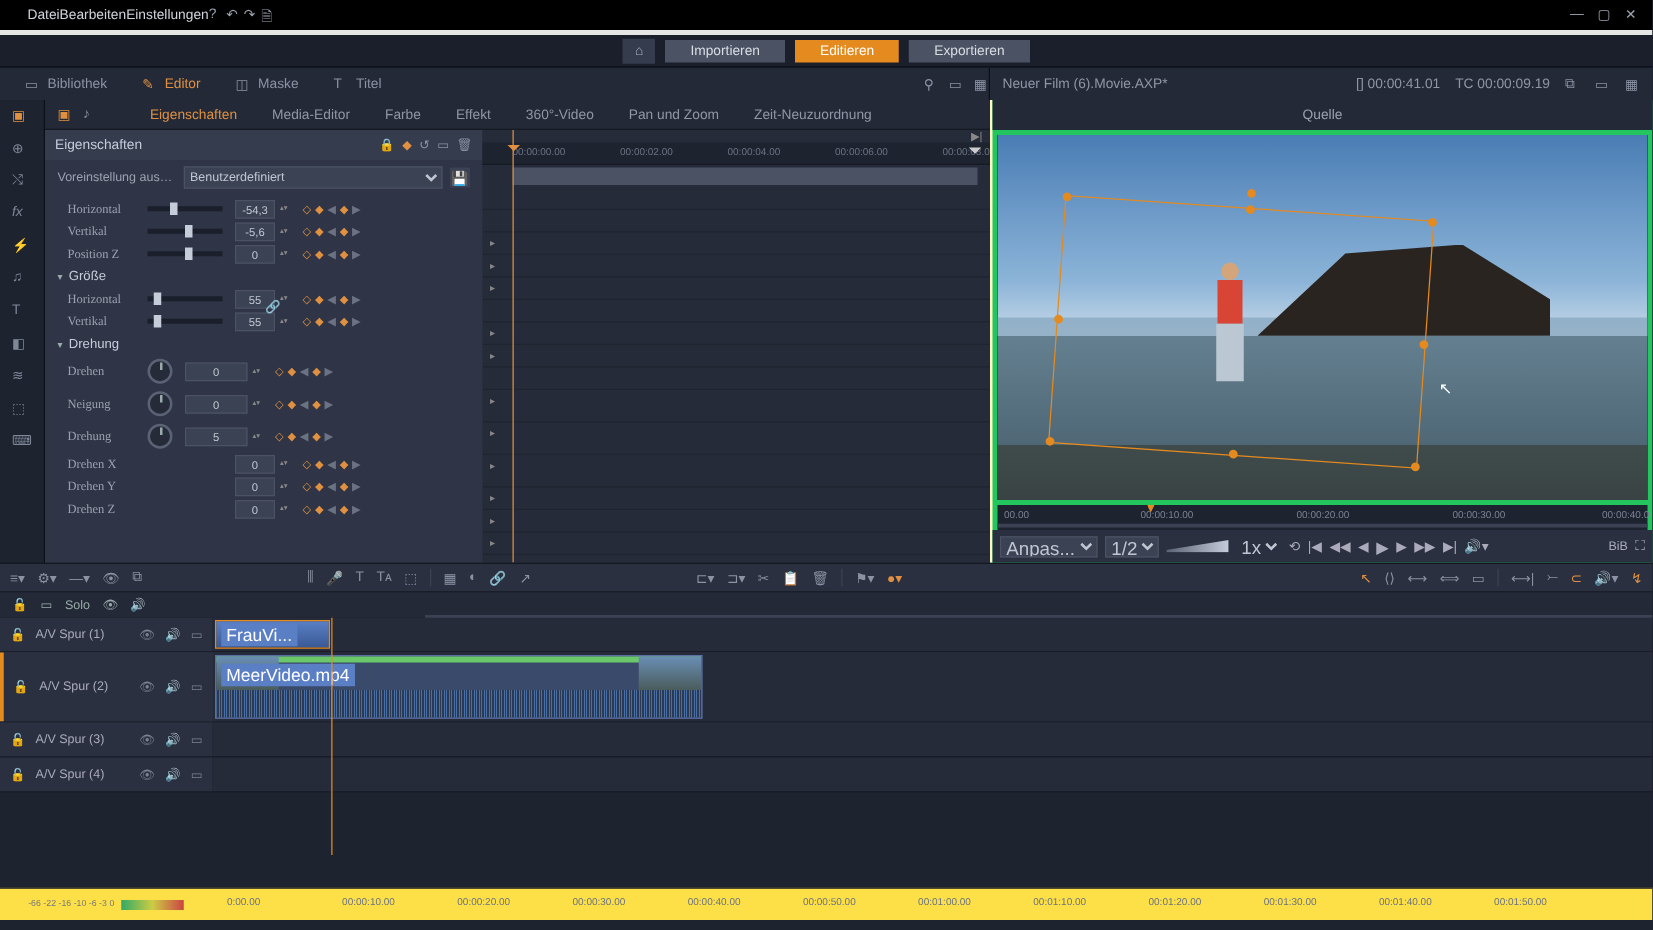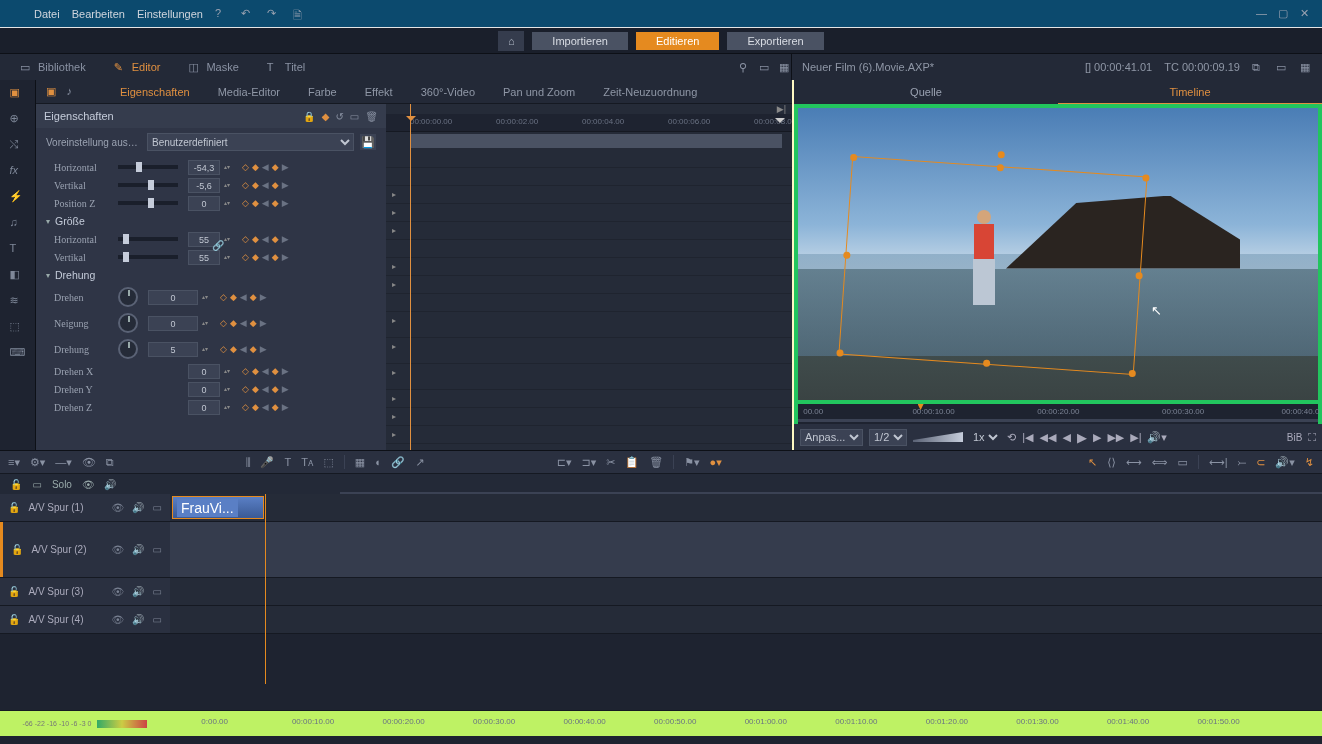--- a/index.html
+++ b/index.html
@@ -1,19 +1,19 @@
 <!DOCTYPE html>
 <html><head>
 <meta charset="utf-8">
 <style>
 * { margin:0; padding:0; box-sizing:border-box; font-family:"Segoe UI",Arial,sans-serif; user-select:none; }
 body { background:#1e2330; color:#a8b0bd; font-size:11px; overflow:hidden; width:1322px; height:744px; }
 
 
-.menubar { height:28px; background:#0c4a6e; display:flex; align-items:center; padding:0 8px; gap:12px; border-bottom:1px solid #e5e5e5; }
+.menubar { height:28px; background:#000000; display:flex; align-items:center; padding:0 8px; border-bottom:4px solid #e5e5e5; }
 .menubar .logo { width:14px; height:14px; background:linear-gradient(135deg,#f7931e,#e55; ); border-radius:2px; }
 .menubar .mitem { color:#d0d5dd; font-size:11px; cursor:pointer; }
 .menubar .micon { width:14px; height:14px; color:#9aa2b1; cursor:pointer; }
 .menubar .right { margin-left:auto; display:flex; gap:8px; }
 
 
 .navrow { height:26px; background:#1a1f2b; display:flex; align-items:center; justify-content:center; gap:8px; border-bottom:1px solid #0d1017; position:relative;}
 .navrow .homebtn { width:26px; height:20px; background:#353c4d; display:flex; align-items:center; justify-content:center; cursor:pointer;}
 .navbtn { padding:3px 20px; background:#4a5263; color:#d9dde4; font-size:11px; cursor:pointer; }
 .navbtn.active { background:#e58a1f; color:#fff; }
@@ -91,21 +91,21 @@
 .pvview .person { position:absolute; left:33%; top:35%; width:28px; height:95px; }
 .pvview .person .head{ width:14px;height:14px;background:#d4a57a;border-radius:50%;margin:0 auto;}
 .pvview .person .body{ width:20px;height:35px;background:#d84535;margin:0 auto;}
 .pvview .person .legs{ width:22px;height:46px;background:#bcc7d4;margin:0 auto;}
 .selbox { position:absolute; border:1.5px solid #e58a1f; }
 .selbox .h { position:absolute; width:7px; height:7px; background:#e58a1f; border-radius:50%;}
 .pvruler { height:20px; background:#1e2330; position:relative; font-size:8px; color:#7a8293; margin:0 4px;}
 .pvruler .pt { position:absolute; top:3px;}
 .pvhead { position:absolute; left:23%; top:0; width:6px; height:6px; background:#e58a1f; clip-path:polygon(0 0,100% 0,50% 100%);}
 .pvctrls { height:26px; background:#2a3040; display:flex; align-items:center; padding:0 6px; gap:6px; font-size:10px; color:#aab;}
-.pvctrls select { background:#3b4254; border:1px solid #4a5263; color:#c0c6d1; font-size:11px; height:17px;}
+.pvctrls select { background:#3b4254; border:1px solid #4a5263; color:#c0c6d1; font-size:15px; height:17px;}
 .pvctrls .pbtn { cursor:pointer; font-size:11px;}
 .pvctrls .volbar { width:50px; height:10px; background:linear-gradient(90deg,#5a6275 0%,#c5ccda 100%); clip-path:polygon(0 80%,100% 0,100% 100%,0 100%);}
 
 
 .tltoolbar { height:24px; background:#2a3040; border-top:1px solid #0d1017; border-bottom:1px solid #151922; display:flex; align-items:center; padding:0 8px; gap:12px;}
 .tltoolbar .ticon { font-size:11px; color:#8a92a3; cursor:pointer;}
 .tltoolbar .sep { width:1px; height:14px; background:#3b4254;}
 .tltoolbar .group { display:flex; gap:10px; align-items:center;}
 .tltoolbar .rgroup { margin-left:auto; display:flex; gap:10px; align-items:center;}
 .tltoolbar .hot{ color:#e09040;}
@@ -124,21 +124,21 @@
 .trhead .ti { font-size:10px; color:#7a8293; cursor:pointer;}
 .trbody { flex:1; position:relative; background:#252b38;}
 .clip { position:absolute; top:2px; bottom:2px; border:1px solid #5a6fa5; background:#3a4a6a; overflow:hidden;}
 .clip.sel { border-color:#e58a1f;}
 .clip .clabel { position:absolute; top:2px; left:4px; font-size:14px; color:#fff; background:#5a7fc5; padding:1px 4px;}
 .clip .wave { position:absolute; bottom:0; left:0; right:0; height:45%; background:repeating-linear-gradient(90deg,#4a6fa5 0 1px,#2a3a55 1px 2px);}
 .clip .thumb { position:absolute; top:0; left:0; bottom:45%; width:50px; background:linear-gradient(180deg,#6a8fb5,#4a5c5c);}
 .clip .thumb2 { position:absolute; top:0; right:0; bottom:45%; width:50px; background:linear-gradient(180deg,#6a8fb5,#4a5c5c);}
 .clip .topstrip{ position:absolute; top:0; left:0; right:0; height:5px; background:#6ac76a;}
 .clip.small { background:linear-gradient(180deg,#5a7fc5,#3a5a95);}
-.tlruler2 { height:26px; background:#bef264; border-top:1px solid #151922; display:flex;gap:20px;}
+.tlruler2 { height:26px; background:#fde047; border-top:1px solid #151922; display:flex;}
 .tlruler2 .meters{ width:170px; display:flex; align-items:center; justify-content:center; gap:2px;}
 .tlruler2 .rul { flex:1; position:relative; font-size:8px; color:#6a7283;}
 .tlruler2 .rt{ position:absolute; top:6px;}
 .tlplayline{ position:absolute; left:265px; top:0; bottom:26px; width:1px; background:#e58a1f; z-index:4; pointer-events:none;}
 .tlscrub{ position:absolute; left:170px; right:0; top:18px; height:6px; background:#3b4254;}
 </style>
 </head>
 <body>
 
 <div class="menubar">
@@ -458,21 +458,20 @@
         <div class="kfrow">
             <span class="expand">▸</span>
           </div>
       </div>
     </div>
   </div>
 
   <div class="previewpane">
     <div class="pvtabs">
       <div class="pvtab">Quelle</div>
-      <div class="pvtab active">Timeline</div>
     </div>
     <div class="pvview">
       <div class="sky"></div>
         <div class="water"></div>
         <div class="mountain"></div>
       <div class="person">
           <div class="head"></div>
           <div class="body"></div>
           <div class="legs"></div>
         </div>
@@ -594,20 +593,29 @@
       </div>
     </div>
     <div class="track sel" style="height:56px">
       <div class="trhead">
           <span class="ti">🔓</span>
           <span class="tn">A/V Spur (2)</span>
           <span class="ti">👁</span>
           <span class="ti">🔊</span>
           <span class="ti">▭</span>
         </div>
+      <div class="trbody">
+        <div class="clip" style="left:2px;width:390px">
+          <div class="topstrip"></div>
+            <div class="thumb"></div>
+            <div class="thumb2"></div>
+          <div class="clabel" style="top:6px">MeerVideo.mp4</div>
+          <div class="wave"></div>
+        </div>
+      </div>
     </div>
     <div class="track" style="height:28px">
       <div class="trhead">
           <span class="ti">🔓</span>
           <span class="tn">A/V Spur (3)</span>
           <span class="ti">👁</span>
           <span class="ti">🔊</span>
           <span class="ti">▭</span>
         </div>
       <div class="trbody"></div>

